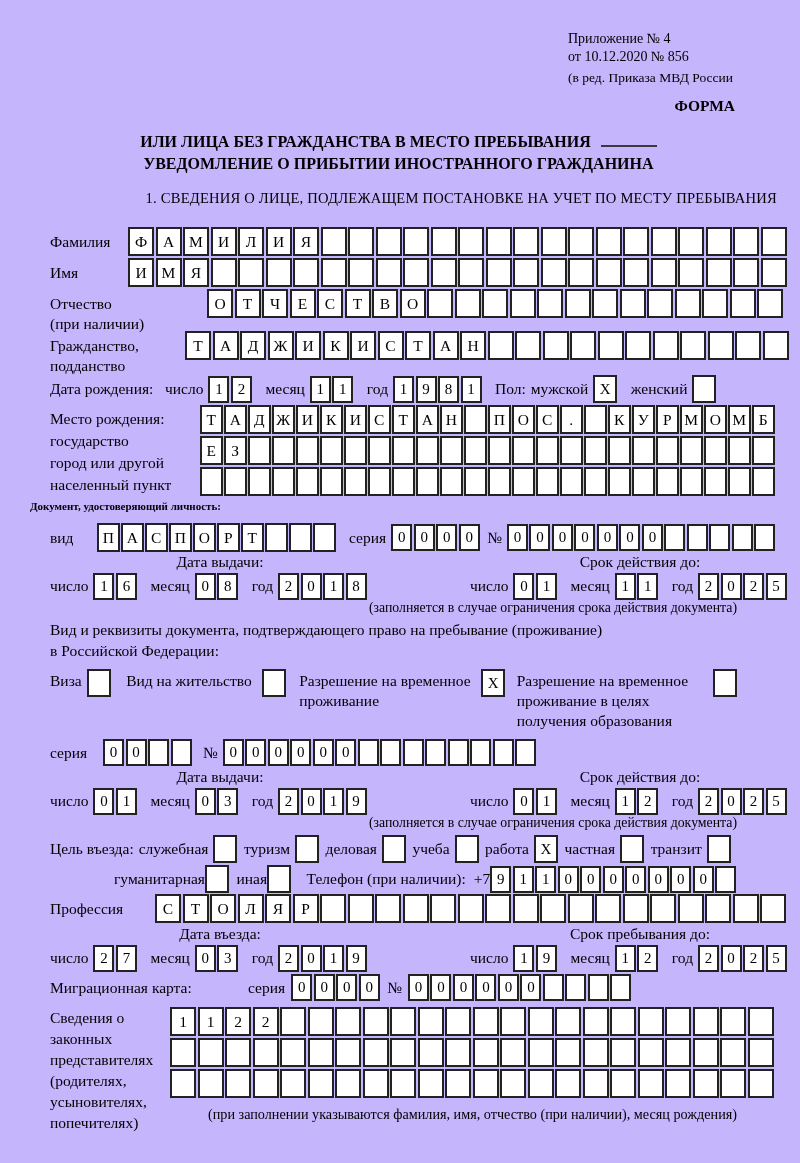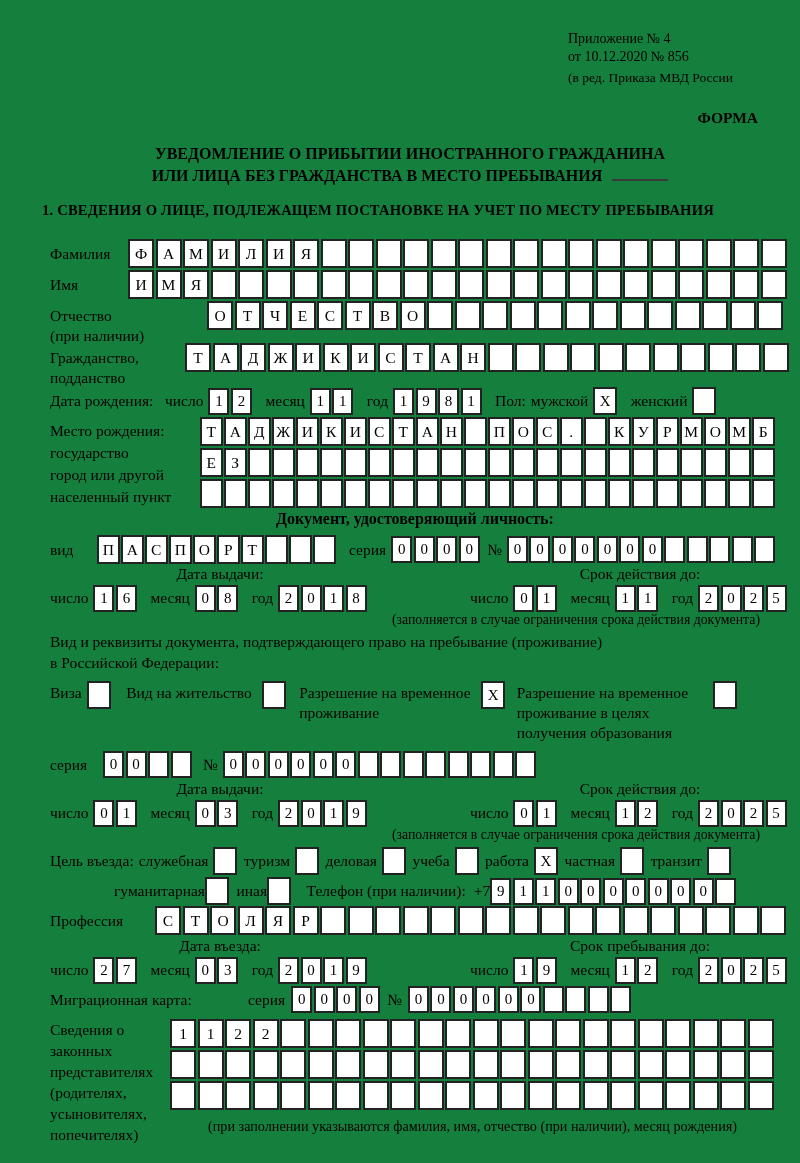--- a/index.html
+++ b/index.html
@@ -1,44 +1,44 @@
 <!DOCTYPE html>
 <html><head>
 <meta charset="utf-8">
 <style>
   *{margin:0;padding:0;box-sizing:border-box}
   html,body{background:#fff}
   body{font-family:"Liberation Serif","DejaVu Serif",serif;color:#000;width:800px}
-  .page{position:relative;width:800px;height:1163px;background:#15803d;overflow:hidden;padding:30px 0 0 50px}
+  .page{position:relative;width:800px;height:1163px;background:#c4b5fd;overflow:hidden;padding:30px 23px 0 50px}
 
   
   .hdr{margin-left:518px;font-size:14px;line-height:18px}
   .hdr .sub{margin-top:3px;font-size:13.5px}
-  .forma{margin-top:22px;text-align:right;padding-right:42px;font-weight:bold;font-size:15.5px;height:18px}
+  .forma{margin-top:10px;text-align:right;padding-right:42px;font-weight:bold;font-size:15.5px;height:18px}
 
   
   .title{margin-top:16px;text-align:center;font-weight:bold;font-size:16px;line-height:22px;padding-right:30px}
   .t-underline{display:inline-block;width:56px;border-bottom:2.5px solid #3a3a3a;height:14px;margin-left:10px}
-  .sec-head{margin-top:14px;text-align:left;font-weight:bold;font-size:14.6px;line-height:18px;letter-spacing:.2px;margin-left:-8px}
+  .sec-head{margin-top:14px;text-align:right;font-weight:normal;font-size:14.6px;line-height:18px;letter-spacing:.2px;margin-left:-8px}
 
   
   .cells{display:inline-flex;flex:none}
   .cell{flex:none;width:26px;height:29px;border:2px solid #222;margin-right:1.5px;display:flex;align-items:center;justify-content:center;font-size:15.5px;background:#fff}
   .cells.md .cell{width:22.5px}
   .cells.sm .cell{width:21px;height:27px;font-size:15px}
   .cells.cb .cell{width:24px;height:28px;font-size:15px}
 
   .frow{display:flex;align-items:flex-start}
   .lbl{flex:none;font-size:15.5px;line-height:20px;padding-top:5px}
   .h31{height:31px}.h42{height:42px}
   .mt20{margin-top:20px}.mt2{margin-top:6px}.mt4{margin-top:4px}.mt10{margin-top:10px}
   .w78{width:78px}.w157{width:157px}.w135{width:135px}.w105{width:105px}.w150{width:150px}
 
   
-  .doc-head{text-align:center;font-weight:bold;font-size:16px;height:19px;line-height:19px;margin-left:-20px}
+  .doc-head{text-align:left;font-weight:bold;font-size:11px;height:19px;line-height:19px;margin-left:-20px}
   .note-right{font-size:13.8px;line-height:15px;height:15px;text-align:right;padding-right:40px}
   .note-center{font-size:14.2px;line-height:16px;text-align:center;margin-top:6px}
   .intro{font-size:15.5px;line-height:21px;margin-top:4px}
 
   
   .dp{display:flex}
   .dp-col1{flex:none;width:420px}
   .dp-col2{flex:none;width:340px}
   .dp-head{font-size:15.5px;height:17px;line-height:17px;text-align:center;width:340px}
   .dp-row{display:flex;align-items:center;margin-top:2px;height:28px}
@@ -66,22 +66,22 @@
 <div class="page">
 
   <div class="hdr">
     <div>Приложение № 4</div>
     <div>от 10.12.2020 № 856</div>
     <div class="sub">(в ред. Приказа МВД России</div>
   </div>
   <div class="forma">ФОРМА</div>
 
   <div class="title">
+    <div><span>ИЛИ ЛИЦА БЕЗ ГРАЖДАНСТВА В МЕСТО ПРЕБЫВАНИЯ</span><span class="t-underline"></span></div>
     <div>УВЕДОМЛЕНИЕ О ПРИБЫТИИ ИНОСТРАННОГО ГРАЖДАНИНА</div>
-    <div><span>ИЛИ ЛИЦА БЕЗ ГРАЖДАНСТВА В МЕСТО ПРЕБЫВАНИЯ</span><span class="t-underline"></span></div>
   </div>
 
   <div class="sec-head">1. СВЕДЕНИЯ О ЛИЦЕ, ПОДЛЕЖАЩЕМ ПОСТАНОВКЕ НА УЧЕТ ПО МЕСТУ ПРЕБЫВАНИЯ</div>
 
   <div class="frow mt20 h31">
     <span class="lbl w78">Фамилия</span>
     <span class="cells">
         <span class="cell">Ф</span>
         <span class="cell">А</span>
         <span class="cell">М</span>

